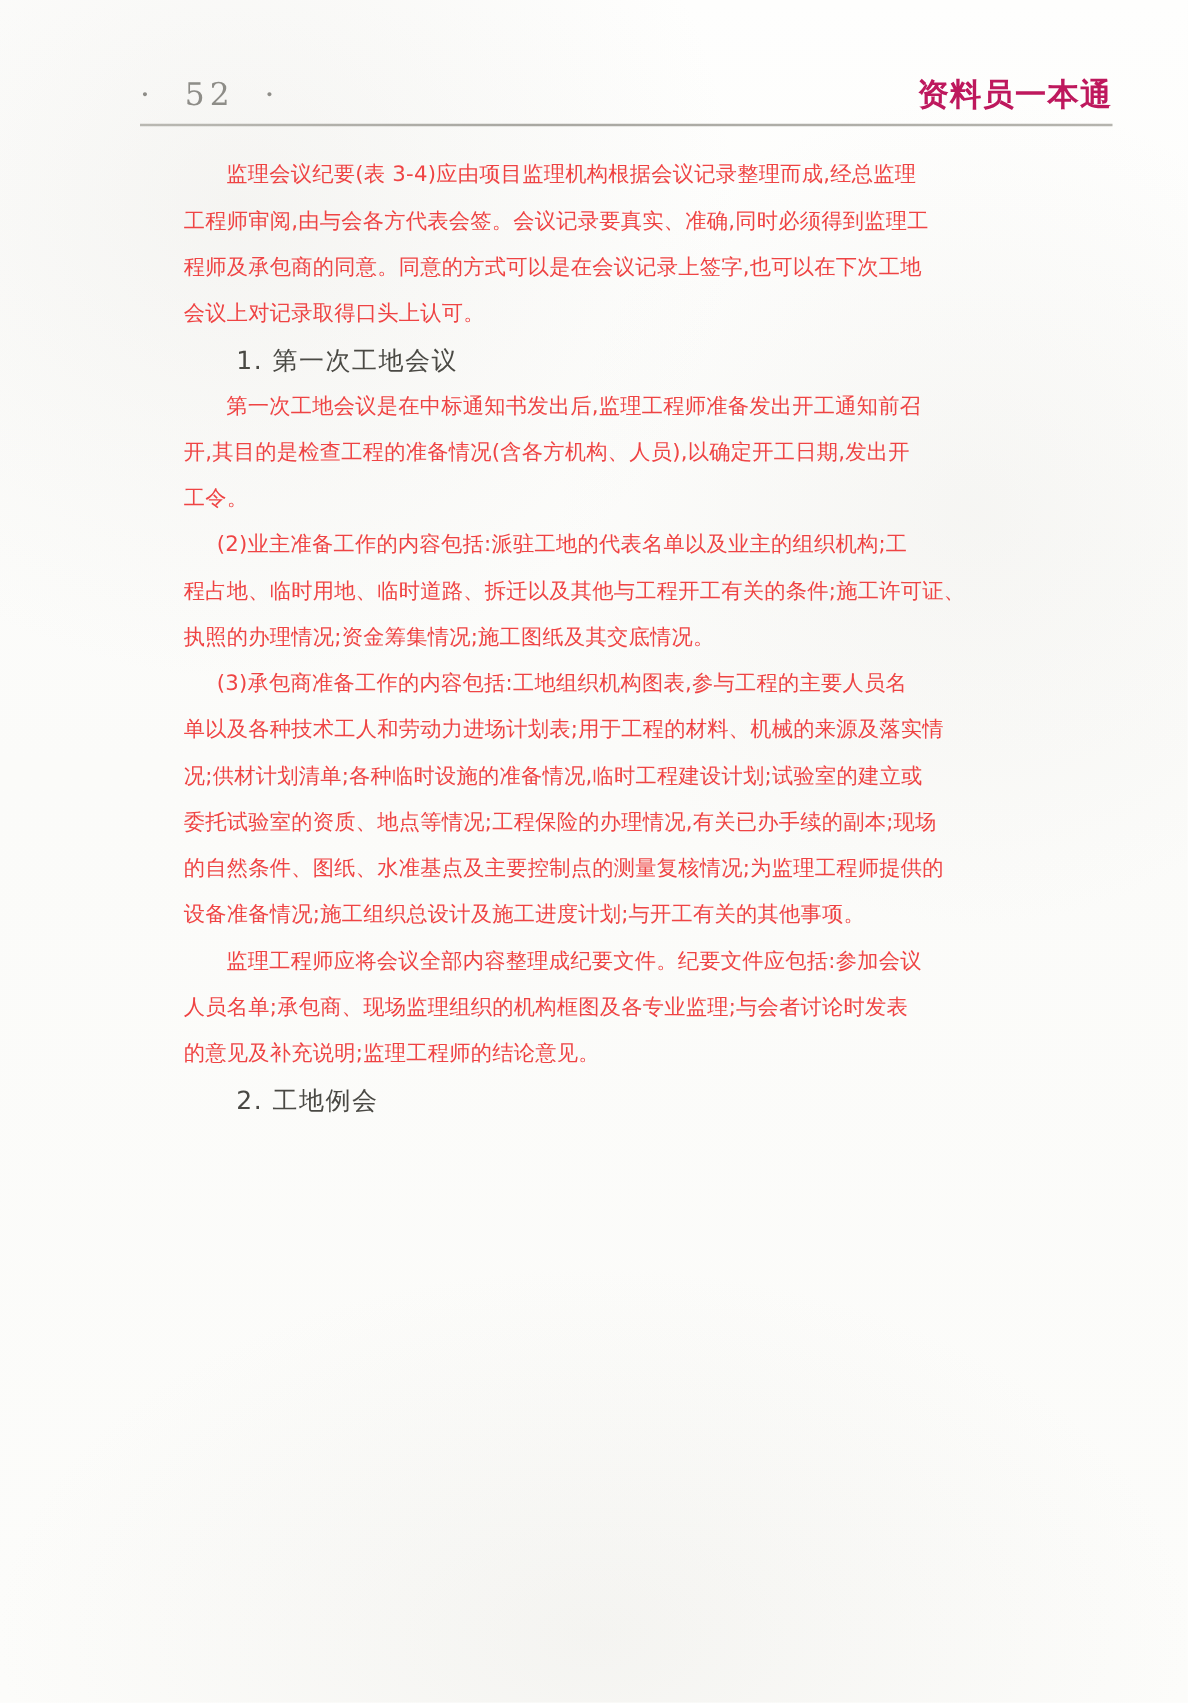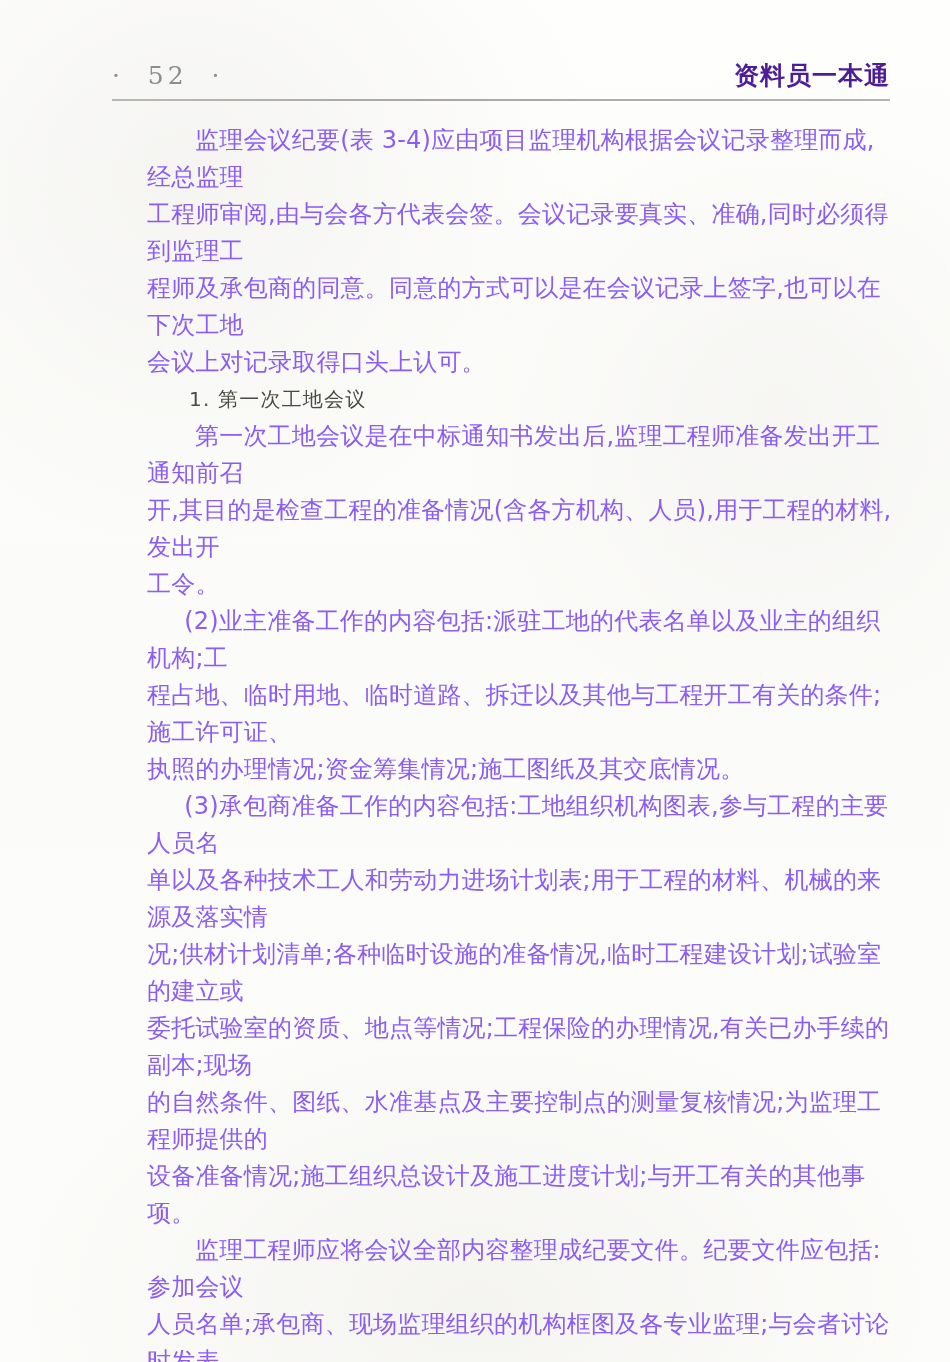--- a/index.html
+++ b/index.html
@@ -50,21 +50,21 @@
     font-size: 25px;
     letter-spacing: 4px;
     color: #8e8d88;
     white-space: pre;
   }
   .book-title {
     font-family: "DejaVu Sans", sans-serif;
     font-size: 25px;
     font-weight: bold;
     letter-spacing: 1px;
-    color: #4c1d95;
+    color: #be185d;
   }
   .head-rule {
     position: absolute;
     left: 112px;
     top: 99px;
     width: 778px;
     height: 2px;
     background: linear-gradient(90deg, #b9b8b2 0%, #a9a8a2 40%, #b5b4ae 100%);
   }
 
@@ -78,24 +78,24 @@
   .section-heading {
     font-size: 21px;
     font-weight: bold;
     line-height: 37px;
     letter-spacing: 0.5px;
     color: #35342f;
     margin: 0 0 1px 0;
     text-indent: 0;
   }
   .para {
-    font-size: 24px;
+    font-size: 17px;
     line-height: 37px;
     letter-spacing: 0.2px;
-    color: #8b5cf6;
+    color: #ef4444;
     margin: 0;
     white-space: pre-line;
     text-align: left;
   }
   .para.indent-1 { text-indent: 2em; }
   .para.indent-list { text-indent: 1.55em; }
   .para.numbered-head {
     text-indent: 2.1em;
     font-size: 20px;
     letter-spacing: 1.2px;
@@ -116,21 +116,21 @@
   <div class="head-rule"></div>
 
   <div class="body-block">
     <div id="paragraph-host">
         <p class="para indent-1">监理会议纪要(表 3-4)应由项目监理机构根据会议记录整理而成,经总监理
 工程师审阅,由与会各方代表会签。会议记录要真实、准确,同时必须得到监理工
 程师及承包商的同意。同意的方式可以是在会议记录上签字,也可以在下次工地
 会议上对记录取得口头上认可。</p>
         <p class="para numbered-head">1. 第一次工地会议</p>
         <p class="para indent-1">第一次工地会议是在中标通知书发出后,监理工程师准备发出开工通知前召
-开,其目的是检查工程的准备情况(含各方机构、人员),用于工程的材料,发出开
+开,其目的是检查工程的准备情况(含各方机构、人员),以确定开工日期,发出开
 工令。</p>
         <p class="para indent-list">(2)业主准备工作的内容包括:派驻工地的代表名单以及业主的组织机构;工
 程占地、临时用地、临时道路、拆迁以及其他与工程开工有关的条件;施工许可证、
 执照的办理情况;资金筹集情况;施工图纸及其交底情况。</p>
         <p class="para indent-list">(3)承包商准备工作的内容包括:工地组织机构图表,参与工程的主要人员名
 单以及各种技术工人和劳动力进场计划表;用于工程的材料、机械的来源及落实情
 况;供材计划清单;各种临时设施的准备情况,临时工程建设计划;试验室的建立或
 委托试验室的资质、地点等情况;工程保险的办理情况,有关已办手续的副本;现场
 的自然条件、图纸、水准基点及主要控制点的测量复核情况;为监理工程师提供的
 设备准备情况;施工组织总设计及施工进度计划;与开工有关的其他事项。</p>

